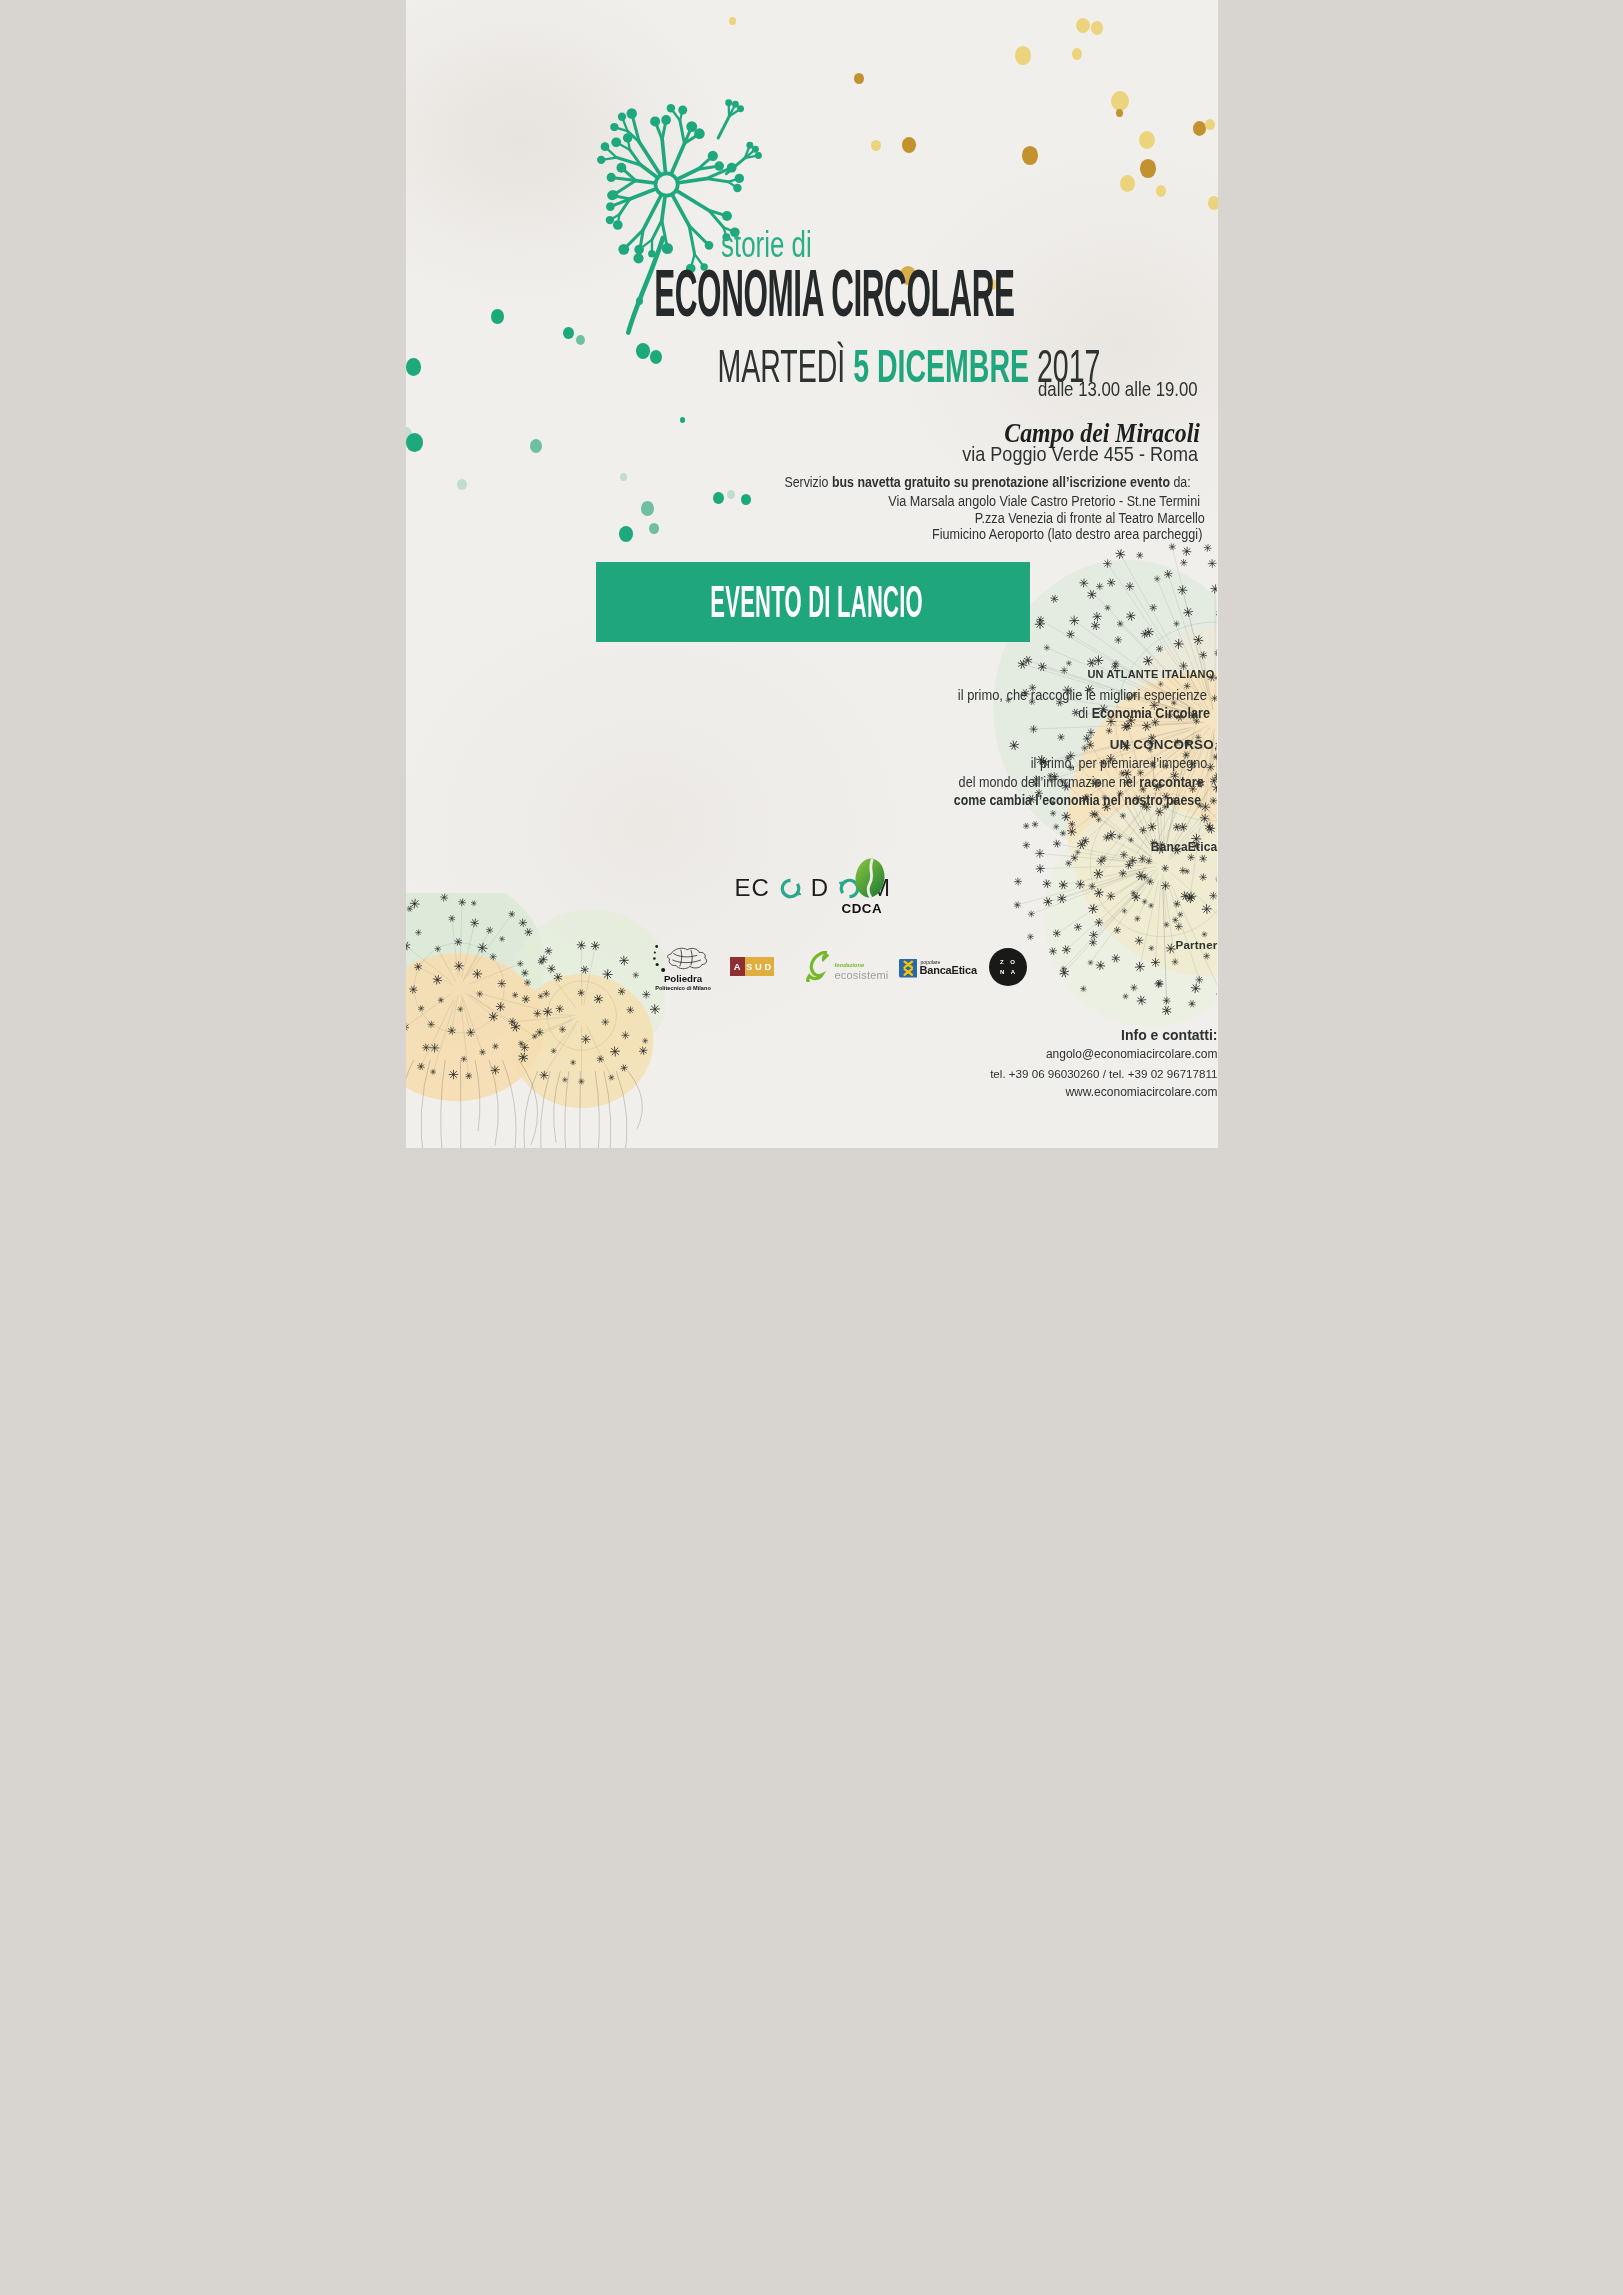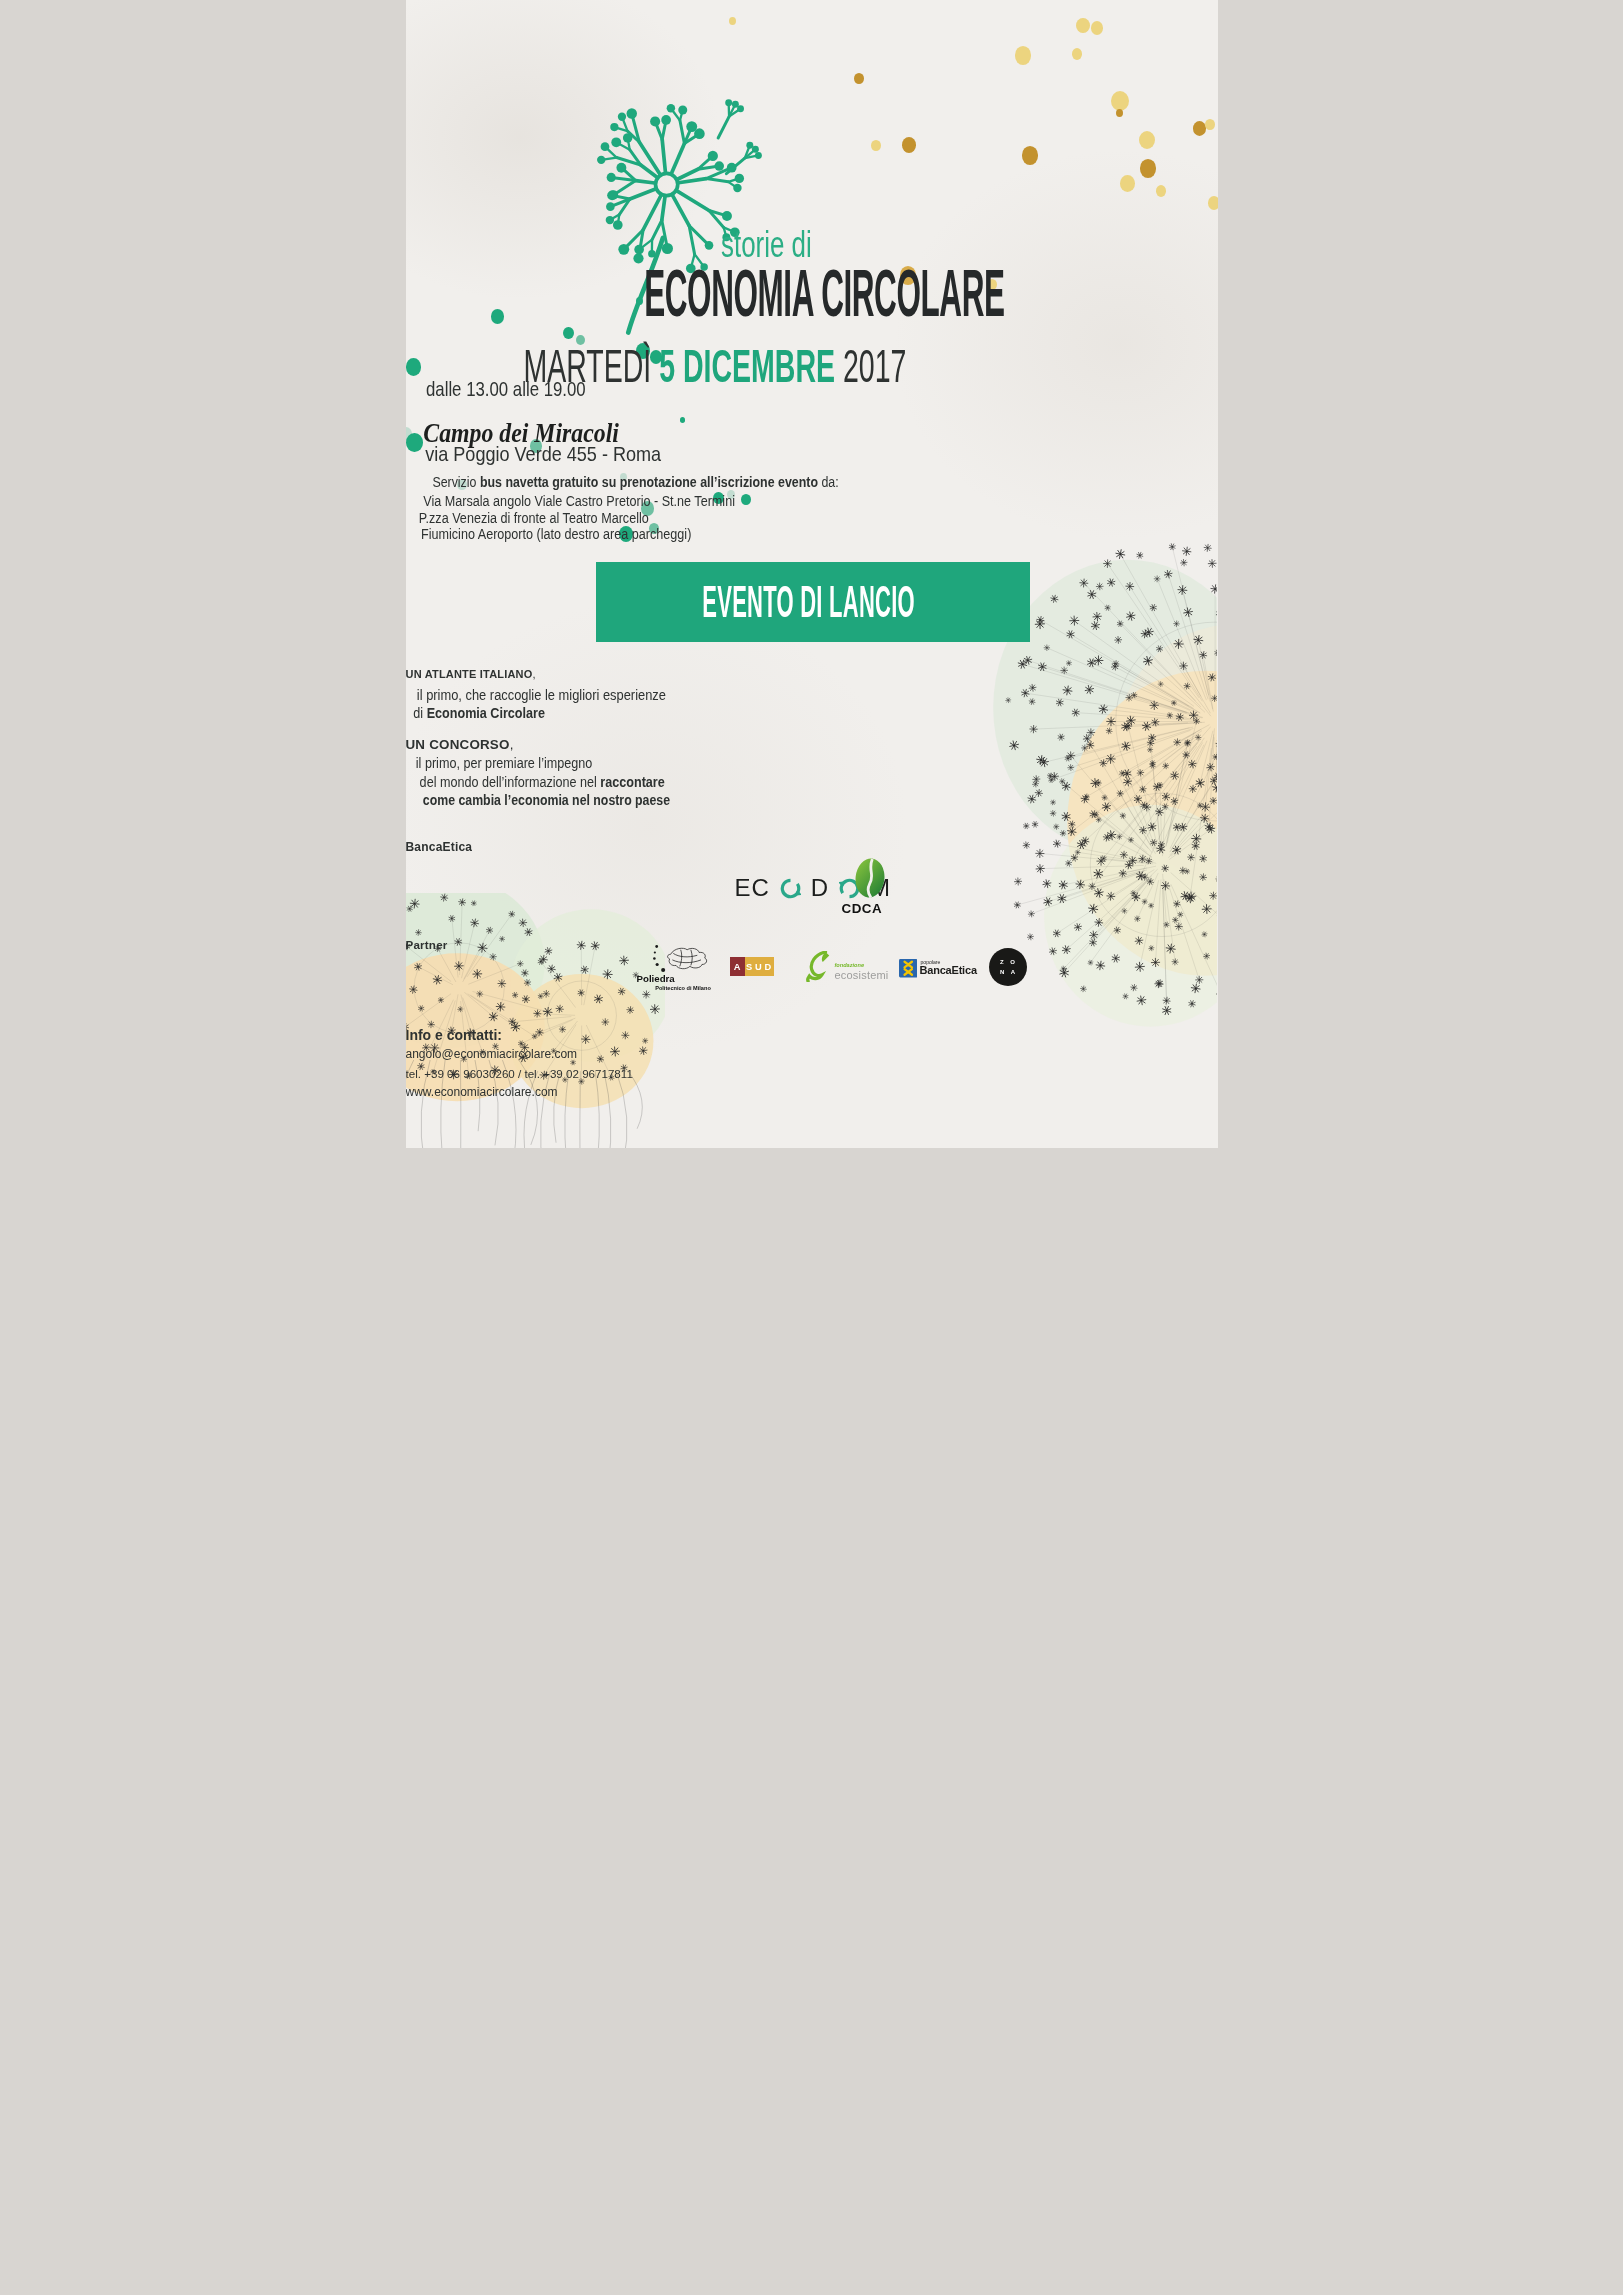--- a/index.html
+++ b/index.html
@@ -10,21 +10,21 @@
   body{background:#d8d5d1;font-family:"Liberation Sans",sans-serif;}
   .poster{position:relative;width:812px;height:1148px;margin:0 auto;overflow:hidden;
     background:
       radial-gradient(287px 231px at 14% 12%, rgba(212,206,198,.35), rgba(0,0,0,0) 70%),
       radial-gradient(324px 278px at 88% 30%, rgba(216,210,202,.30), rgba(0,0,0,0) 70%),
       radial-gradient(370px 324px at 30% 72%, rgba(219,214,207,.25), rgba(0,0,0,0) 70%),
       var(--paper);
   }
   .abs{position:absolute}
   .dot{position:absolute;border-radius:50%}
-  .cline{position:absolute;left:0;right:0;text-align:left;color:var(--text);white-space:nowrap;line-height:1}
+  .cline{position:absolute;left:0;right:0;text-align:right;color:var(--text);white-space:nowrap;line-height:1}
   .cond{display:inline-block;white-space:nowrap;transform-origin:50% 50%}
   .b{font-weight:700}
   .accent{color:var(--accent)}
   .brand-title{font-weight:700;color:var(--dark);letter-spacing:-0.9px}
   .banner{position:absolute;left:190px;top:562px;width:434px;height:80px;background:var(--accent);z-index:4}
   .banner .cline{top:0;line-height:80px;color:var(--banner_text)}
   .serif{font-family:"Liberation Serif",serif;font-style:italic;font-weight:700}
   .lead{font-weight:700;letter-spacing:0.2px}
   svg{display:block}
   .logo-row{position:absolute;display:flex;align-items:center}
@@ -1595,21 +1595,21 @@
       <circle cx="8" cy="5" r="3"></circle>
         <circle cx="4" cy="18" r="2.4"></circle>
         <circle cx="3" cy="31" r="2.8"></circle>
       <circle cx="9" cy="44" r="3.4"></circle>
         <circle cx="22" cy="56" r="4.4"></circle>
     </g>
     <path d="M38 22 C46 8 66 6 74 12 C84 6 98 10 100 18 C110 16 116 24 112 30 C120 34 116 44 106 44
              C104 52 88 54 80 48 C72 56 54 54 50 46 C40 48 32 40 36 32 C28 28 32 22 38 22 Z
              M44 20 C56 28 76 30 96 24 M42 34 C58 42 84 42 104 34 M60 12 C64 24 62 38 58 48 M82 12 C86 24 86 36 82 46" fill="none" stroke="#1b1b1b" stroke-width="1.6"></path>
   </svg>
-  <div class="abs poliedra-name" style="left:231px;top:973px;width:93px;z-index:3">Poliedra</div>
+  <div class="abs poliedra-name" style="left:231px;top:973px;width:93px;text-align:center;z-index:3">Poliedra</div>
   <div class="abs poliedra-sub" style="left:231px;top:985px;width:93px;text-align:center;z-index:3">Politecnico di Milano</div>
 
   <div class="abs asud" style="left:324px;top:957px;z-index:3;gap:0.9px">
     <div class="sq sqa" style="font-size:9.3px">A</div>
     <div class="sq sqs" style="font-size:9.3px">SUD</div>
   </div>
 
   <svg class="abs" style="left:399px;top:951px;z-index:3" width="30" height="30.5" viewBox="0 0 64 66">
     <path d="M44 2 C20 8 10 26 14 40 C17 51 28 56 36 52 C30 62 16 62 9 54 C2 64 8 66 6 65" fill="none" stroke="#76b82a" stroke-width="7" stroke-linecap="round"></path>
     <path d="M44 2 C36 10 34 18 38 24 L52 10 Z" fill="#76b82a"></path>

